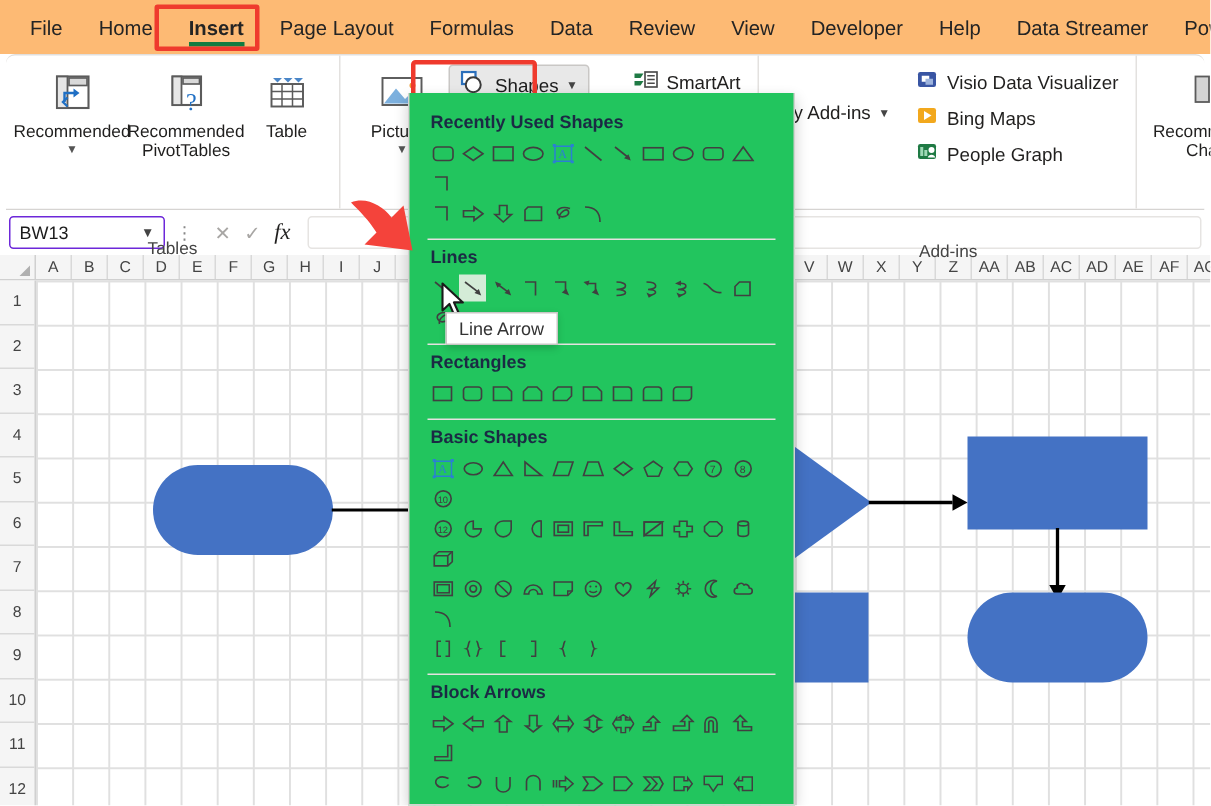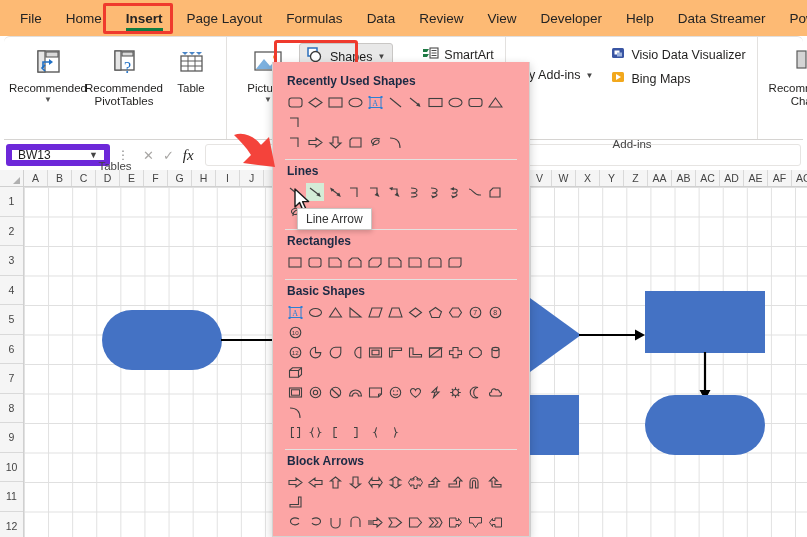--- a/index.html
+++ b/index.html
@@ -131,21 +131,21 @@
     display: flex;
     align-items: center;
     gap: 4px;
     padding: 0 6px;
     background: #ffffff;
     position: relative;
     z-index: 3;
   }
   .namebox {
     width: 104px; height: 22px;
-    border: 6px solid #6d28d9;
+    border: 1px solid #6d28d9;
     border-radius: 3px;
     display:flex; align-items:center;
     padding: 0 6px;
     font-size: 12px;
     justify-content: space-between;
   }
   .namebox .cv { font-size: 9px; color:#444; }
   .fbdots { color:#888; font-size:12px; padding:0 3px;}
   .fbicons { display:flex; align-items:center; gap:9px; padding:0 7px; color:#a8a6a4; font-size:13px;}
   .fbicons .fx { color:#201f1e; font-style: italic; font-family:"Liberation Serif", serif; font-size:15px;}
@@ -192,21 +192,21 @@
 
   
   .canvas-shape { position:absolute; }
   .sh-fill { background:#4472C4; }
 
   
   .gallery {
     position:absolute;
     left:272px; top:62px;
     width:258px; height:475px;
-    background:#fca5a5;
+    background:#22c55e;
     border:1px solid #d4d2d0;
     border-top:none;
     box-shadow: 0 3px 9px rgba(0,0,0,.20);
     z-index: 20;
     padding: 8px 0 0 0;
     overflow:hidden;
   }
   .g-title {
     font-size:12px; font-weight:bold; color:#1b2a44;
     padding: 4px 12px 4px 14px;
@@ -367,20 +367,32 @@
           <span>Visio Data Visualizer</span>
         </div>
         <div class="smallbtn">
           <span>
             <svg width="15" height="14" viewBox="0 0 15 14">
               <rect x="1" y="2" width="12" height="10" rx="1.5" fill="#f2a81d"></rect>
               <path d="M5 4 l5 3 l-5 3 z" fill="#fff"></path>
             </svg>
           </span>
           <span>Bing Maps</span>
+        </div>
+        <div class="smallbtn">
+          <span>
+            <svg width="15" height="14" viewBox="0 0 15 14">
+              <rect x="1" y="2" width="12" height="10" rx="1.5" fill="#1f7a44"></rect>
+              <rect x="2.5" y="4" width="2" height="6" fill="#9fd9b6"></rect>
+              <rect x="5.2" y="6" width="2" height="4" fill="#9fd9b6"></rect>
+              <circle cx="10" cy="6" r="2" fill="#fff"></circle>
+              <path d="M7.5 11 a2.6 2.6 0 0 1 5 0 z" fill="#fff"></path>
+            </svg>
+          </span>
+          <span>People Graph</span>
         </div>
       </div>
     </div>
     <div class="group-label">Add-ins</div>
   </div>
 
   <div class="group" style="padding-left:10px;">
     <div class="group-items">
       <div class="bigbtn" style="width:80px">
         <span class="ic">

